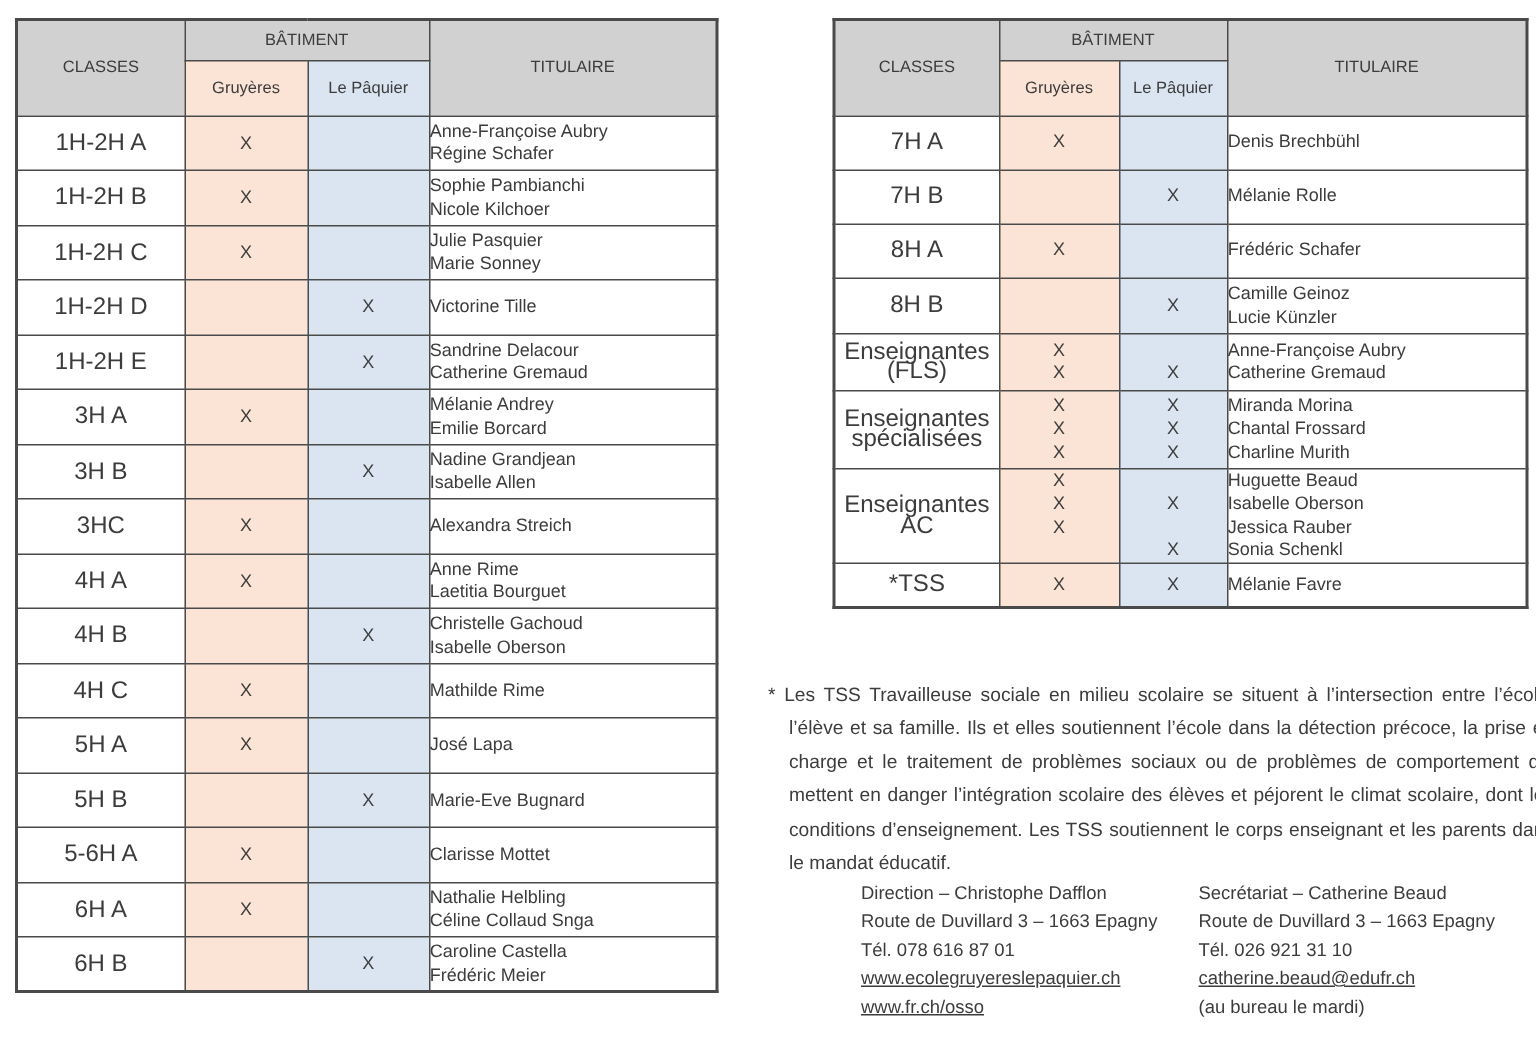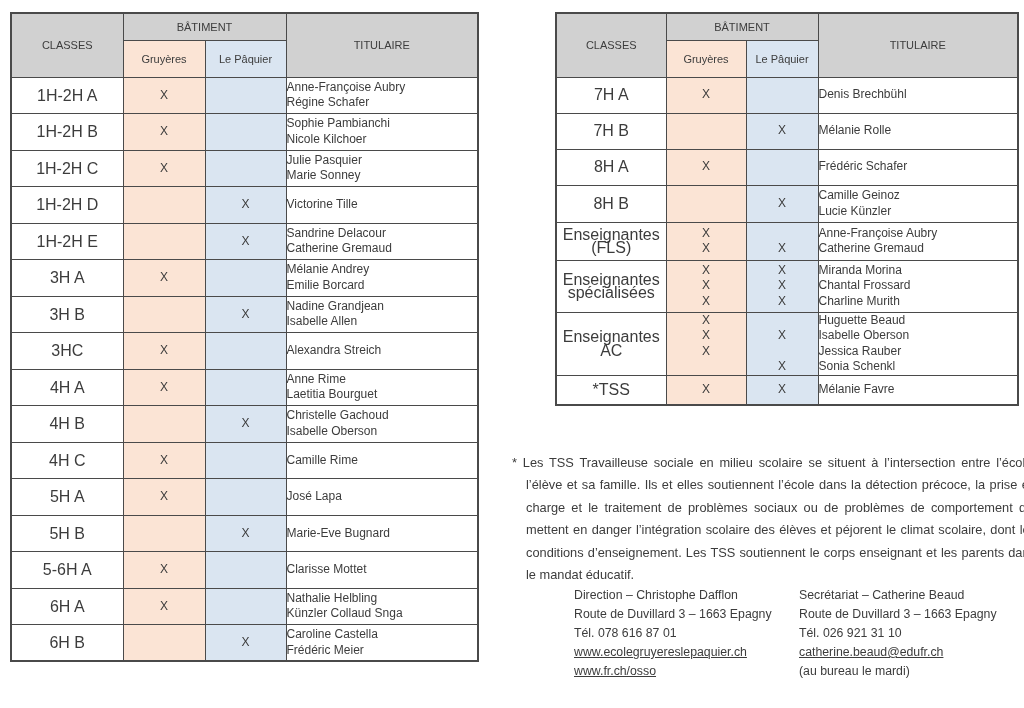--- a/index.html
+++ b/index.html
@@ -170,21 +170,21 @@
             <div class="name-line">Isabelle Oberson</div>
           </td>
         </tr>
         <tr>
           <td class="cell-classe">4H C</td>
           <td class="cell-g">
             <div class="x-line">X</div>
           </td>
           <td class="cell-p"></td>
           <td class="cell-t">
-            <div class="name-line">Camille Rime</div>
+            <div class="name-line">Mathilde Rime</div>
           </td>
         </tr>
         <tr>
           <td class="cell-classe">5H A</td>
           <td class="cell-g">
             <div class="x-line">X</div>
           </td>
           <td class="cell-p"></td>
           <td class="cell-t">
             <div class="name-line">José Lapa</div>
@@ -211,21 +211,21 @@
           </td>
         </tr>
         <tr>
           <td class="cell-classe">6H A</td>
           <td class="cell-g">
             <div class="x-line">X</div>
           </td>
           <td class="cell-p"></td>
           <td class="cell-t">
             <div class="name-line">Nathalie Helbling</div>
-            <div class="name-line">Künzler Collaud Snga</div>
+            <div class="name-line">Céline Collaud Snga</div>
           </td>
         </tr>
         <tr>
           <td class="cell-classe">6H B</td>
           <td class="cell-g"></td>
           <td class="cell-p">
             <div class="x-line">X</div>
           </td>
           <td class="cell-t">
             <div class="name-line">Caroline Castella</div>

